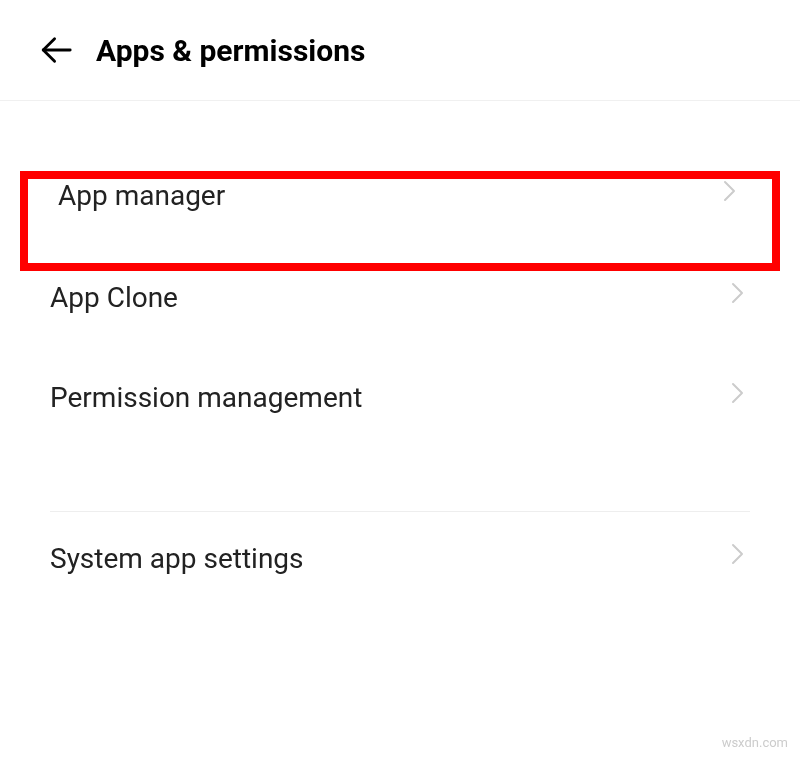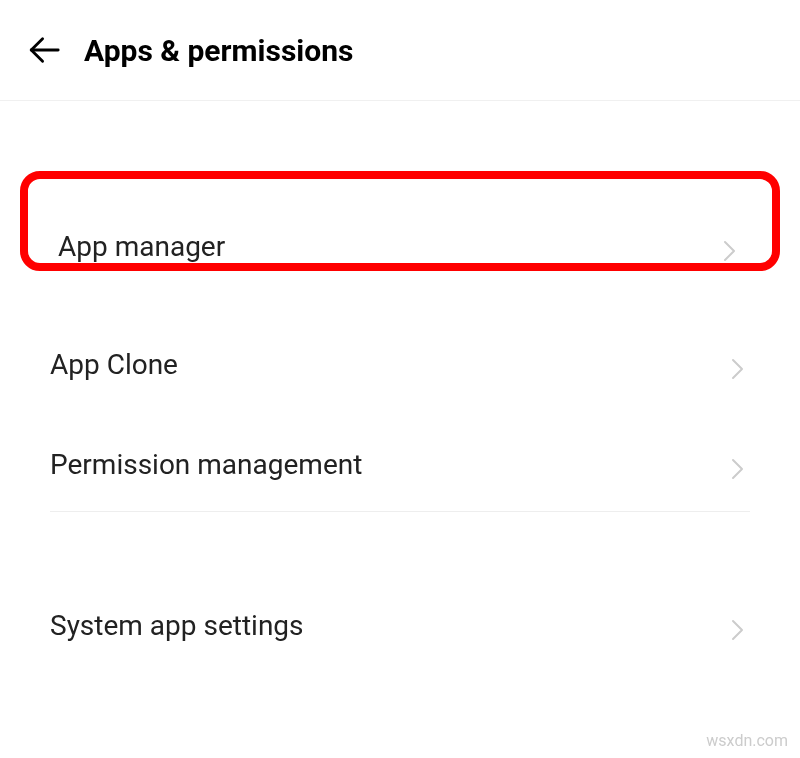--- a/index.html
+++ b/index.html
@@ -11,21 +11,21 @@
       width: 800px;
       height: 758px;
       background: #ffffff;
       font-family: -apple-system, BlinkMacSystemFont, "Segoe UI", Roboto, Helvetica, Arial, sans-serif;
       color: #000000;
       position: relative;
     }
     .header {
       display: flex;
       align-items: center;
-      padding: 30px 30px 30px 24px;
+      padding: 30px 30px 30px 36px;
       border-bottom: 1px solid #f0f0f0;
     }
     .back-icon {
       width: 40px;
       height: 40px;
       display: flex;
       align-items: center;
       justify-content: center;
       cursor: pointer;
       margin-right: 20px;
@@ -37,26 +37,25 @@
     .page-title {
       font-size: 30px;
       font-weight: 700;
       color: #000000;
     }
     .content {
       padding-top: 70px;
     }
     .list-item {
       display: flex;
-      align-items: flex-end;
+      align-items: flex-start;
       justify-content: space-between;
       padding: 0 50px;
       height: 100px;
       cursor: pointer;
-      border-radius: 20px;
     }
     .list-item.highlighted {
       border: 8px solid #ff0000;
       margin: 0 20px;
       padding: 0 30px;
     }
     .item-label {
       font-size: 28px;
       font-weight: 400;
       color: #222222;
@@ -77,21 +76,21 @@
       background: #eeeeee;
       margin: 30px 50px 30px 50px;
     }
     .spacer {
       height: 10px;
     }
     .watermark {
       position: absolute;
       bottom: 8px;
       right: 12px;
-      font-size: 16px;
+      font-size: 13px;
       color: #cccccc;
     }
   </style>
 </head>
 <body>
 
 <div class="header">
   <div class="back-icon">
     <svg viewBox="0 0 24 24" fill="none" stroke="#000000" stroke-width="2" stroke-linecap="round" stroke-linejoin="round">
       <line x1="22" y1="12" x2="3" y2="12"></line>

